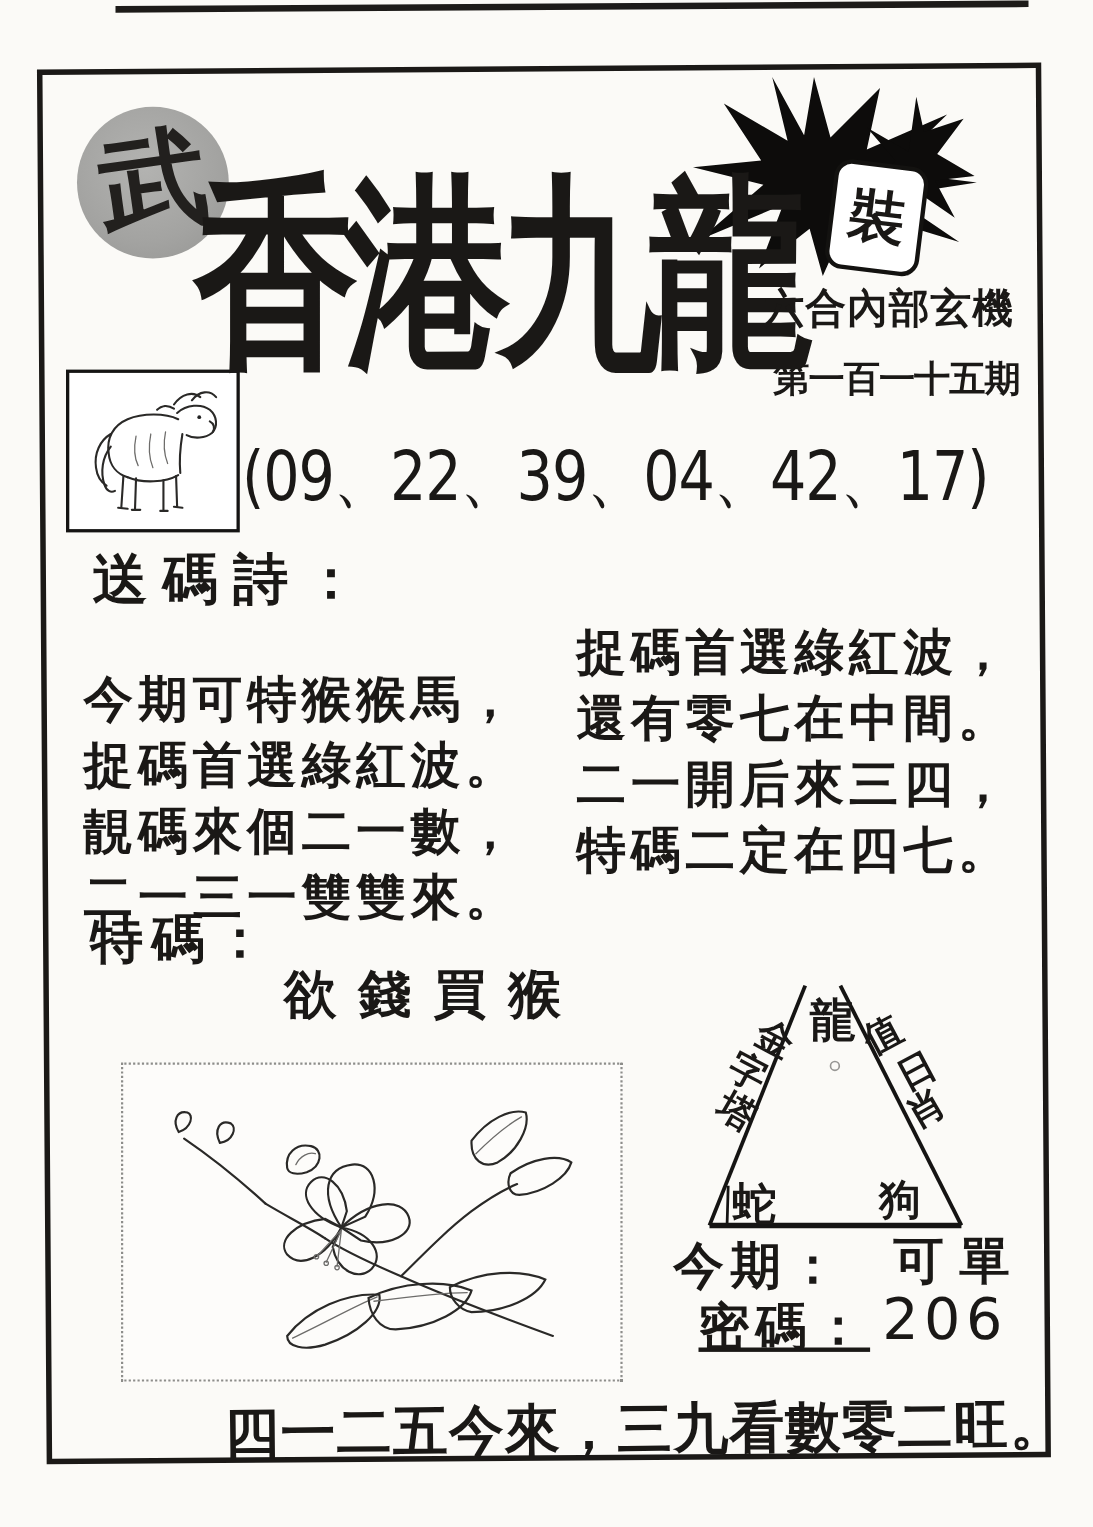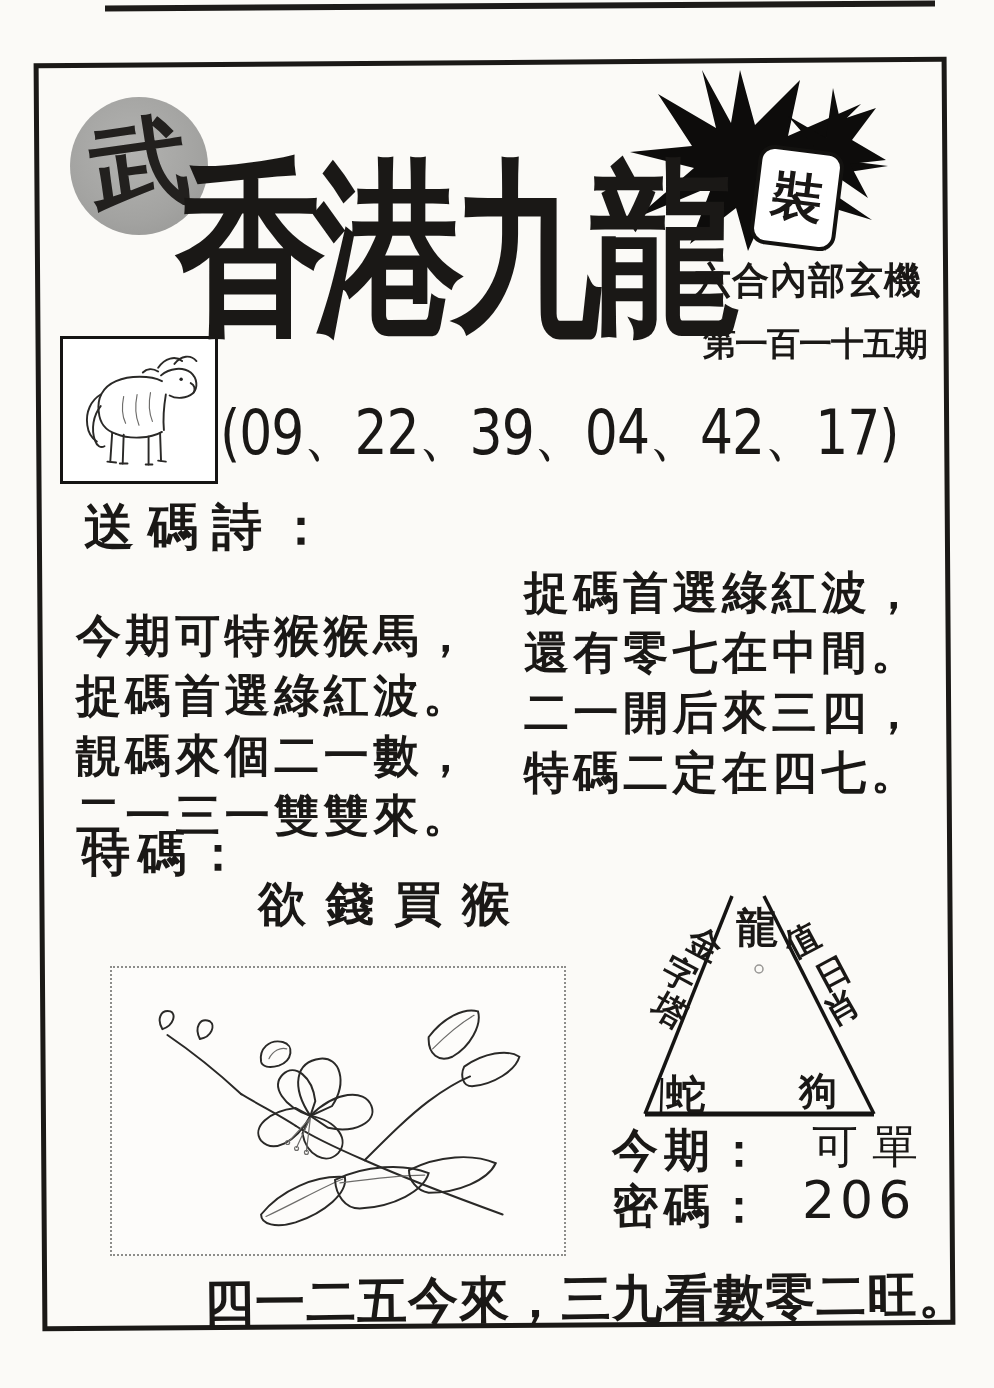--- a/index.html
+++ b/index.html
@@ -29,23 +29,23 @@
   .poem-col{position:absolute;top:564px;width:392px;}
   .col-left{left:76px;margin-top:43px;} .col-right{left:524px;}
   .poem-line{font-size:45px;font-weight:600;height:60px;line-height:58px;
          text-align:justify;text-align-last:justify;text-justify:inter-character;}
   .special-label{left:82px;top:822px;font-size:48px;font-weight:700;letter-spacing:8px;}
   .clue{left:258px;top:872px;font-size:48px;font-weight:700;letter-spacing:20px;}
   .flower-box{position:absolute;left:110px;top:966px;width:452px;height:286px;border:2px dotted #8d8d8a;background:#fdfcfa;}
   .triangle{position:absolute;left:612px;top:882px;width:292px;height:246px;}
   .triangle text{font-family:"DejaVu Serif","Liberation Serif",serif;font-weight:700;fill:#1a1816;}
   .r-label{font-size:46px;font-weight:700;letter-spacing:6px;}
-  .r-val{font-size:46px;font-weight:400;letter-spacing:14px;}
+  .r-val{font-size:46px;font-weight:700;letter-spacing:14px;}
   .p-label{left:612px;top:1120px;} .p-val{left:812px;top:1116px;}
-  .c-label{left:612px;top:1176px;}
+  .c-label{left:635px;top:1176px;text-decoration:underline;}
   .c-val{left:802px;top:1170px;font-size:52px;letter-spacing:5px;font-weight:500;
          font-family:"DejaVu Sans","Liberation Sans",sans-serif;}
   .footer{left:204px;top:1266px;font-size:50px;font-weight:600;letter-spacing:1px;transform:rotate(-0.6deg);}
   svg .ink{stroke:#2a2927;fill:none;stroke-width:2;stroke-linecap:round;}
   svg .thin{stroke:#6d6c6a;fill:none;stroke-width:1.2;stroke-linecap:round;}
 </style>
 </head>
 <body>
 
 <div class="page">

